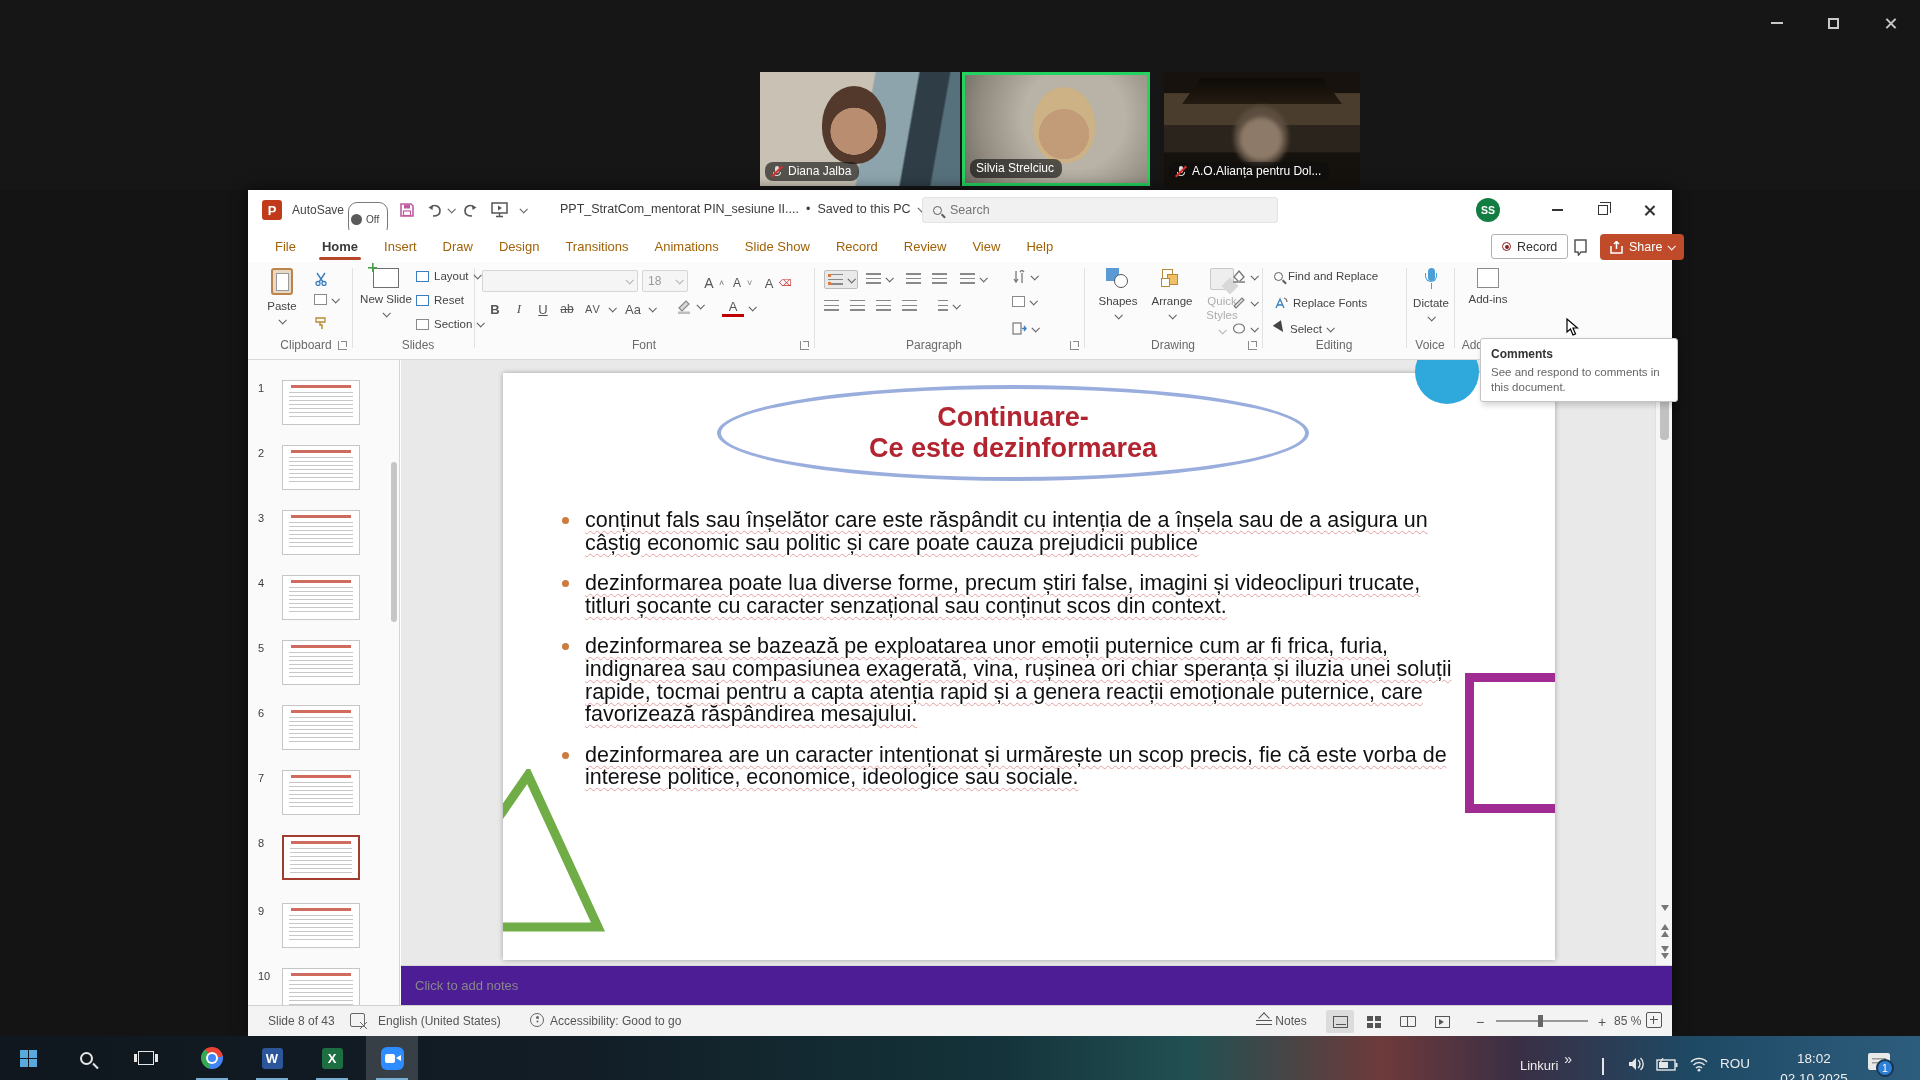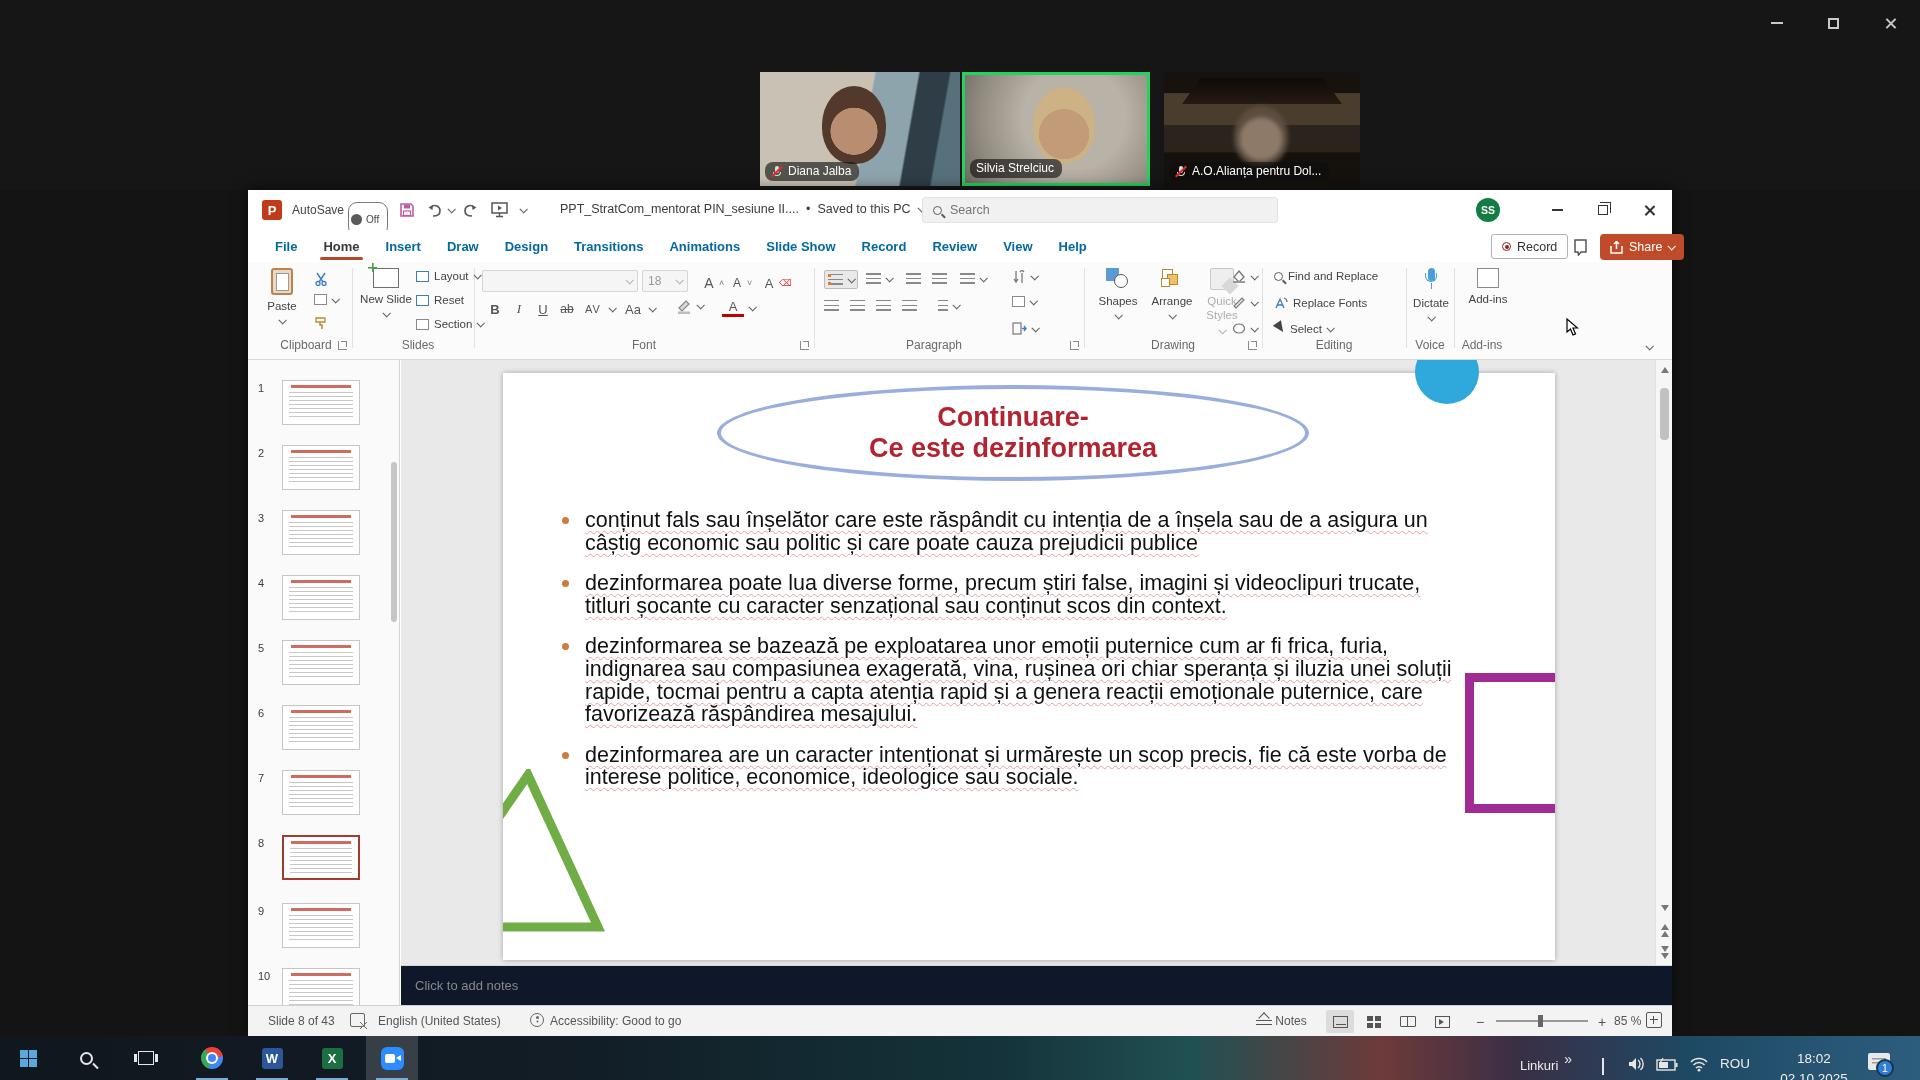--- a/index.html
+++ b/index.html
@@ -53,21 +53,21 @@
   .wctl .bar{ width:11px; height:1.6px; background:#333; }
   .wctl .box{ width:10px; height:10px; border:1.4px solid #333; position:relative; }
   .wctl .box:before{ content:""; position:absolute; left:1px; top:-4px; width:10px; height:10px; border:1.4px solid #333; border-left:none; border-bottom:none; }
   .wctl .x{ position:relative; width:12px; height:12px; }
   .wctl .x:before,.wctl .x:after{ content:""; position:absolute; left:5.5px; top:0; width:1.6px; height:13px; background:#333; }
   .wctl .x:before{ transform:rotate(45deg);} .wctl .x:after{ transform:rotate(-45deg);}
 
   
   .tabrow { position:absolute; left:0; top:40px; width:100%; height:32px; background:#fff; }
   .tabs { position:absolute; left:14px; top:0; display:flex; height:32px; }
-  .tab { padding:0 13px; display:flex; align-items:center; font-size:13px; color:#0369a1; position:relative;font-weight:bold; }
+  .tab { padding:0 13px; display:flex; align-items:center; font-size:13px; color:#a16207; position:relative; }
   .tab.active { font-weight:bold; color:#3a3a3a; }
   .tab.active:after { content:""; position:absolute; left:10px; right:10px; bottom:2px; height:3px; background:#b7472a; border-radius:2px; }
   .recbtn { position:absolute; left:1243px; top:4px; height:25px; padding:0 10px; border:1px solid #b2b2b2; border-radius:3px; background:#fff; display:flex; align-items:center; gap:6px; font-size:12.5px; color:#333; }
   .recdot { width:9px; height:9px; border:1.6px solid #8c1f1f; border-radius:50%; position:relative; }
   .recdot:after{ content:""; position:absolute; left:1.7px; top:1.7px; width:4px; height:4px; background:#8c1f1f; border-radius:50%; }
   .flagbtn { position:absolute; left:1320px; top:6px; width:24px; height:22px; display:flex; align-items:center; justify-content:center; }
   .sharebtn { position:absolute; left:1352px; top:4px; height:26px; padding:0 10px; background:#bf4b2b; border-radius:4px; display:flex; align-items:center; gap:6px; color:#fff; font-size:12.5px; }
   .sharebtn .chev{ border-color:#fff; }
 
   
@@ -138,21 +138,21 @@
   .purple-rect { position:absolute; left:962px; top:300px; width:106px; height:140px; border:9px solid #a02b93; }
 
   
   .cscroll { position:absolute; left:1407px; top:170px; width:17px; height:605px; background:#f6f6f6; border-left:1px solid #e0e0e0; }
   .tri-up { width:0; height:0; border-left:4.5px solid transparent; border-right:4.5px solid transparent; border-bottom:6px solid #777; margin:0 auto; }
   .tri-dn { width:0; height:0; border-left:4.5px solid transparent; border-right:4.5px solid transparent; border-top:6px solid #777; margin:0 auto; }
   .cs-btn { position:absolute; left:0; width:17px; height:16px; display:flex; align-items:center; justify-content:center; flex-direction:column; gap:1px; }
   .cs-thumb { position:absolute; left:4px; top:28px; width:9px; height:52px; background:#c1c1c1; border-radius:4px; }
 
   
-  .notes { position:absolute; left:153px; top:775px; width:1271px; height:40px; background:#0f172a; border-top:1px solid #d8d8d8; }
+  .notes { position:absolute; left:153px; top:775px; width:1271px; height:40px; background:#4c1d95; border-top:1px solid #d8d8d8; }
   .notes span { position:absolute; left:14px; top:12px; font-size:13px; color:#888; }
   .statusbar { position:absolute; left:0; top:815px; width:100%; height:31px; background:#f3f3f3; border-top:1px solid #d0d0d0; font-size:12px; color:#555; }
   .st { position:absolute; top:8px; white-space:nowrap; }
   .spellic { position:absolute; top:7px; width:15px; height:14px; border:1.3px solid #666; border-radius:2px; }
   .spellic:after{ content:""; position:absolute; right:-3px; bottom:-3px; width:7px; height:7px;
      background:linear-gradient(45deg,transparent 45%,#666 45% 55%,transparent 55%),linear-gradient(-45deg,transparent 45%,#666 45% 55%,transparent 55%); }
   .accic { position:absolute; top:7px; width:14px; height:14px; border:1.2px solid #666; border-radius:50%; }
   .accic:after{ content:""; position:absolute; left:4.5px; top:2px; width:3px; height:3px; background:#666; border-radius:50%; box-shadow:0 4px 0 -0.5px #666; }
   .notesic { width:16px; height:12px; display:inline-block; background:
      linear-gradient(#555,#555) 0 5px/16px 1.4px no-repeat,
@@ -582,20 +582,24 @@
       <div class="glabel" style="left:1142px;width:80px">Voice</div>
 
       <div class="bigbtn" style="left:1214px;width:52px">
         <div class="bic mini" style="width:22px;height:20px"></div>
         <div>Add-ins</div>
       </div>
       <div class="glabel" style="left:1194px;width:80px">Add-ins</div>
 
       <span class="chev collapse-chev"></span>
 
+      <div class="tooltip">
+        <b>Comments</b>
+        <p>See and respond to comments in this document.</p>
+      </div>
       <div class="arrowcur">
         <svg width="13" height="18" viewBox="0 0 13 18">
             <path d="M1 1 L1 14 L4.5 11 L7 17 L9.5 16 L7 10 L11.5 10 Z" fill="#fff" stroke="#000" stroke-width="1.2"></path>
           </svg>
       </div>
     </div>
 
     <div class="thumbs">
       <div class="th-row" style="top:20px">
           <span class="th-num">1</span>

